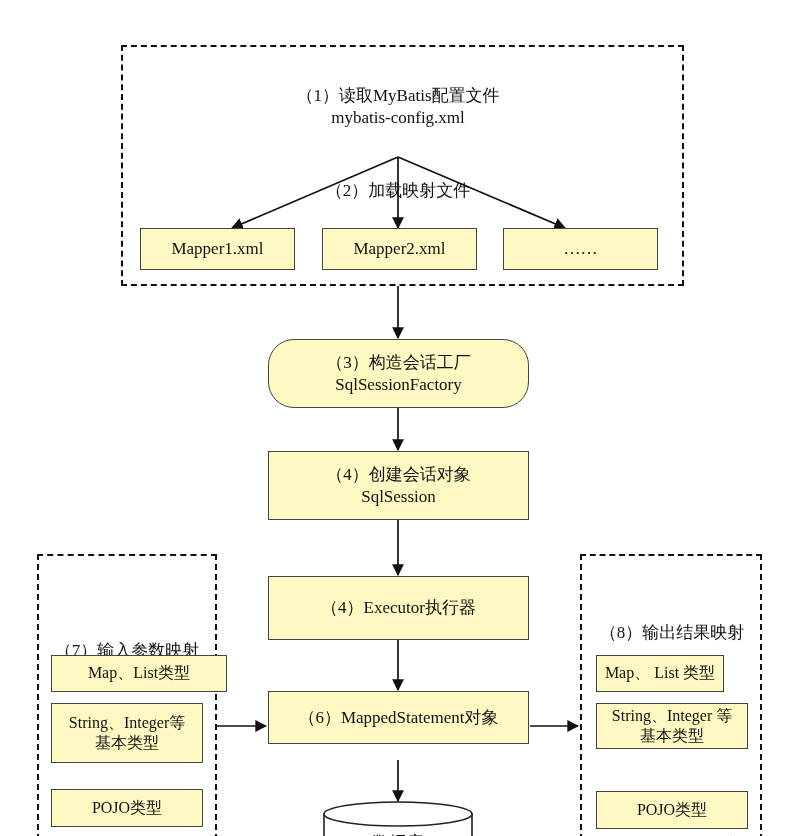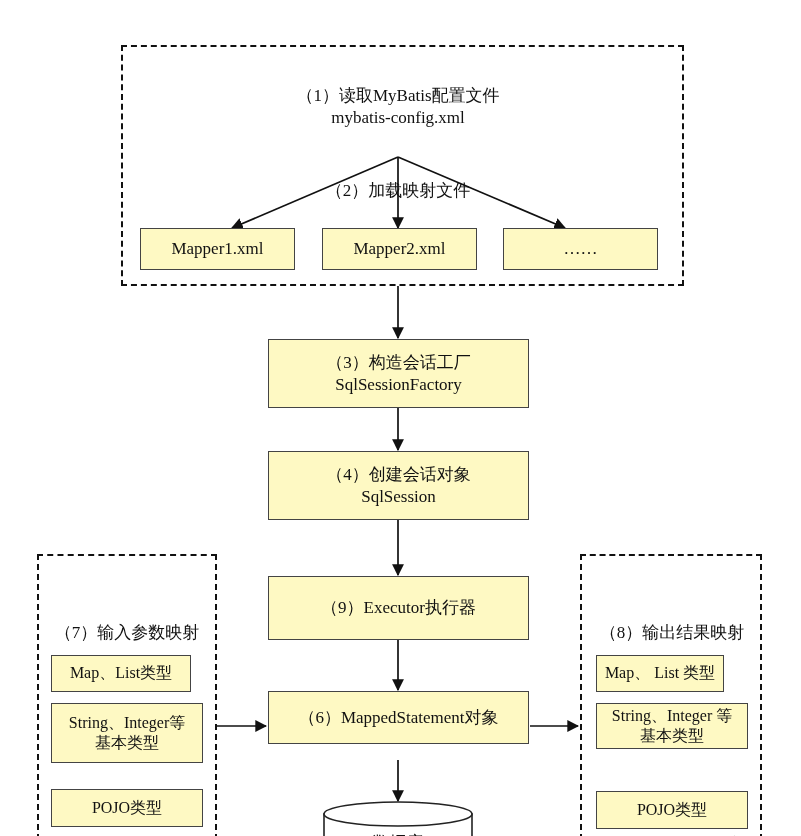--- a/index.html
+++ b/index.html
@@ -124,53 +124,53 @@
   <div class="abs node fs-17" style="left:140px; top:189px; width:155px; height:42px;">
     <span class="l1">Mapper1.xml</span>
   </div>
   <div class="abs node fs-17" style="left:322px; top:189px; width:155px; height:42px;">
     <span class="l1">Mapper2.xml</span>
   </div>
   <div class="abs node fs-17" style="left:503px; top:189px; width:155px; height:42px;">
     <span class="l1">……</span>
   </div>
 
-  <div class="abs node fs-17" style="left:268px; top:300px; width:261px; height:69px;">
+  <div class="abs node fs-17" style="left:268px; top:300px; width:261px; height:69px;border-radius:26px;">
     <span class="l1">（3）构造会话工厂</span>
     <span class="l2">SqlSessionFactory</span>
   </div>
 
   <div class="abs node fs-17" style="left:268px; top:412px; width:261px; height:69px;">
     <span class="l1">（4）创建会话对象</span>
     <span class="l2">SqlSession</span>
   </div>
 
   <div class="abs node fs-17" style="left:268px; top:537px; width:261px; height:64px;">
-    <span class="l1">（9）Executor执行器</span>
+    <span class="l1">（4）Executor执行器</span>
   </div>
 
   <div class="abs node fs-17" style="left:268px; top:652px; width:261px; height:53px;">
     <span class="l1">（6）MappedStatement对象</span>
   </div>
 
   <div class="db-cyl" style="left:322px; top:762px; width:152px; height:74px;">
     <svg width="152" height="74" viewBox="0 0 152 74" xmlns="http://www.w3.org/2000/svg">
       <path d="M 2 13 L 2 58 A 74 13 0 0 0 150 58 L 150 13 Z" fill="#ffffff" stroke="#222222" stroke-width="1.6"></path>
       <ellipse cx="76" cy="13" rx="74" ry="12" fill="#ffffff" stroke="#222222" stroke-width="1.6"></ellipse>
     </svg>
     <div class="db-label fs-17" style="top:30px;">数据库</div>
   </div>
 
   <div class="abs dashed-group" style="left:37px; top:515px; width:180px; height:316px;"></div>
 
-  <div class="abs free-text fs-17" style="left:42px; top:583px; width:170px;">
+  <div class="abs free-text fs-17" style="left:42px; top:601px; width:170px;">
     <span>（7）输入参数映射</span>
   </div>
 
-  <div class="abs node fs-16" style="left:51px; top:616px; width:140px; height:37px;">
+  <div class="abs node fs-16" style="left:51px; top:616px; width:176px; height:37px;">
     <span class="l1">Map、List类型</span>
   </div>
 
   <div class="abs node fs-16" style="left:51px; top:664px; width:152px; height:60px;">
     <span class="l1">String、Integer等</span>
     <span class="l2">基本类型</span>
   </div>
 
   <div class="abs node fs-16" style="left:51px; top:750px; width:152px; height:38px;">
     <span class="l1">POJO类型</span>

